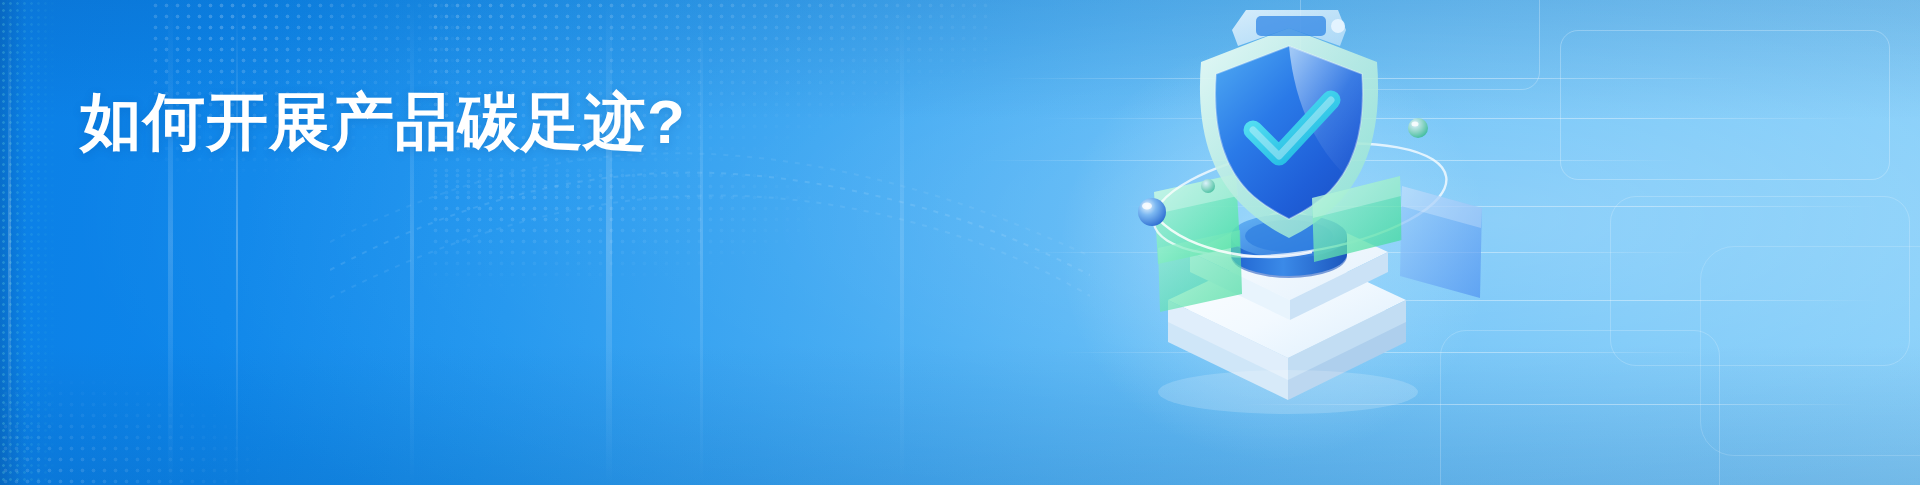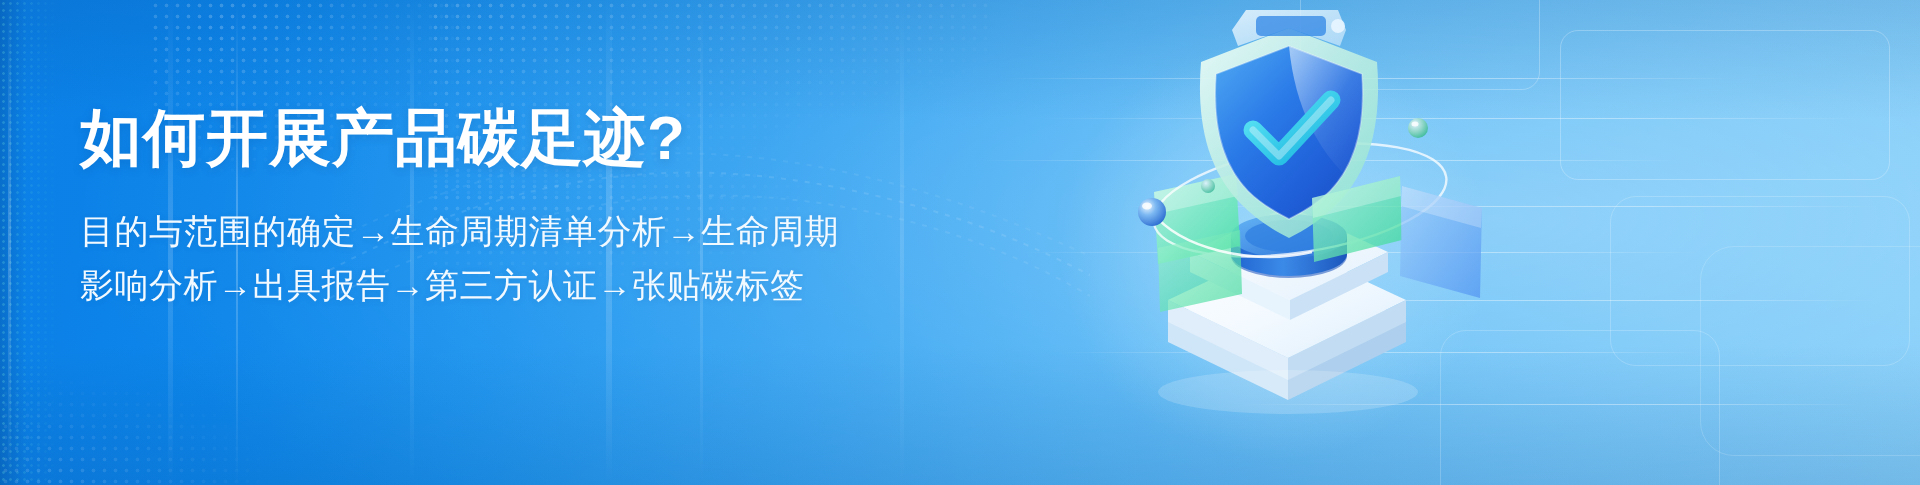--- a/index.html
+++ b/index.html
@@ -117,21 +117,21 @@
   .circuit{
     position:absolute;
     border:1.5px solid rgba(255,255,255,.26);
     border-radius:18px;
     pointer-events:none;
   }
   .circuit.c2{border-radius:26px; border-color:rgba(255,255,255,.20);}
   .circuit.c3{border-radius:34px; border-color:rgba(255,255,255,.16);}
 
   
-  .text-block{position:absolute; left:80px; top:100px; width:900px;}
+  .text-block{position:absolute; left:80px; top:84px; width:900px;}
   .headline{
     margin:0;
     font-size:62px;
     line-height:76px;
     font-weight:bold;
     color:#ffffff;
     letter-spacing:1px;
     text-shadow:0 2px 10px rgba(0,62,135,.18);
     white-space:nowrap;
   }
@@ -197,24 +197,20 @@
   <div class="hline" style="left:1240px; top:404px; width:620px;"></div>
 
   <div class="circuit c1" style="left:1560px; top:30px;  width:330px; height:150px;"></div>
   <div class="circuit c2" style="left:1610px; top:196px; width:300px; height:170px;"></div>
   <div class="circuit c3" style="left:1700px; top:246px; width:260px; height:210px;"></div>
   <div class="circuit c2" style="left:1440px; top:330px; width:280px; height:190px;"></div>
   <div class="circuit c1" style="left:1300px; top:-40px; width:240px; height:130px;"></div>
 
   <div class="text-block">
     <h1 class="headline">如何开展产品碳足迹?</h1>
-    <div class="sub-wrap">
-      <p class="subline">目的与范围的确定→生命周期清单分析→生命周期</p>
-      <p class="subline">影响分析→出具报告→第三方认证→张贴碳标签</p>
-    </div>
   </div>
 
   <svg class="illus" viewBox="0 0 470 485">
     <defs>
       <linearGradient id="gPlatTop" x1="0" y1="0" x2="1" y2="1">
         <stop offset="0%" stop-color="#ffffff"></stop>
         <stop offset="55%" stop-color="#f2f9ff"></stop>
         <stop offset="100%" stop-color="#dceefc"></stop>
       </linearGradient>
       <linearGradient id="gPlatSide" x1="0" y1="0" x2="0" y2="1">

